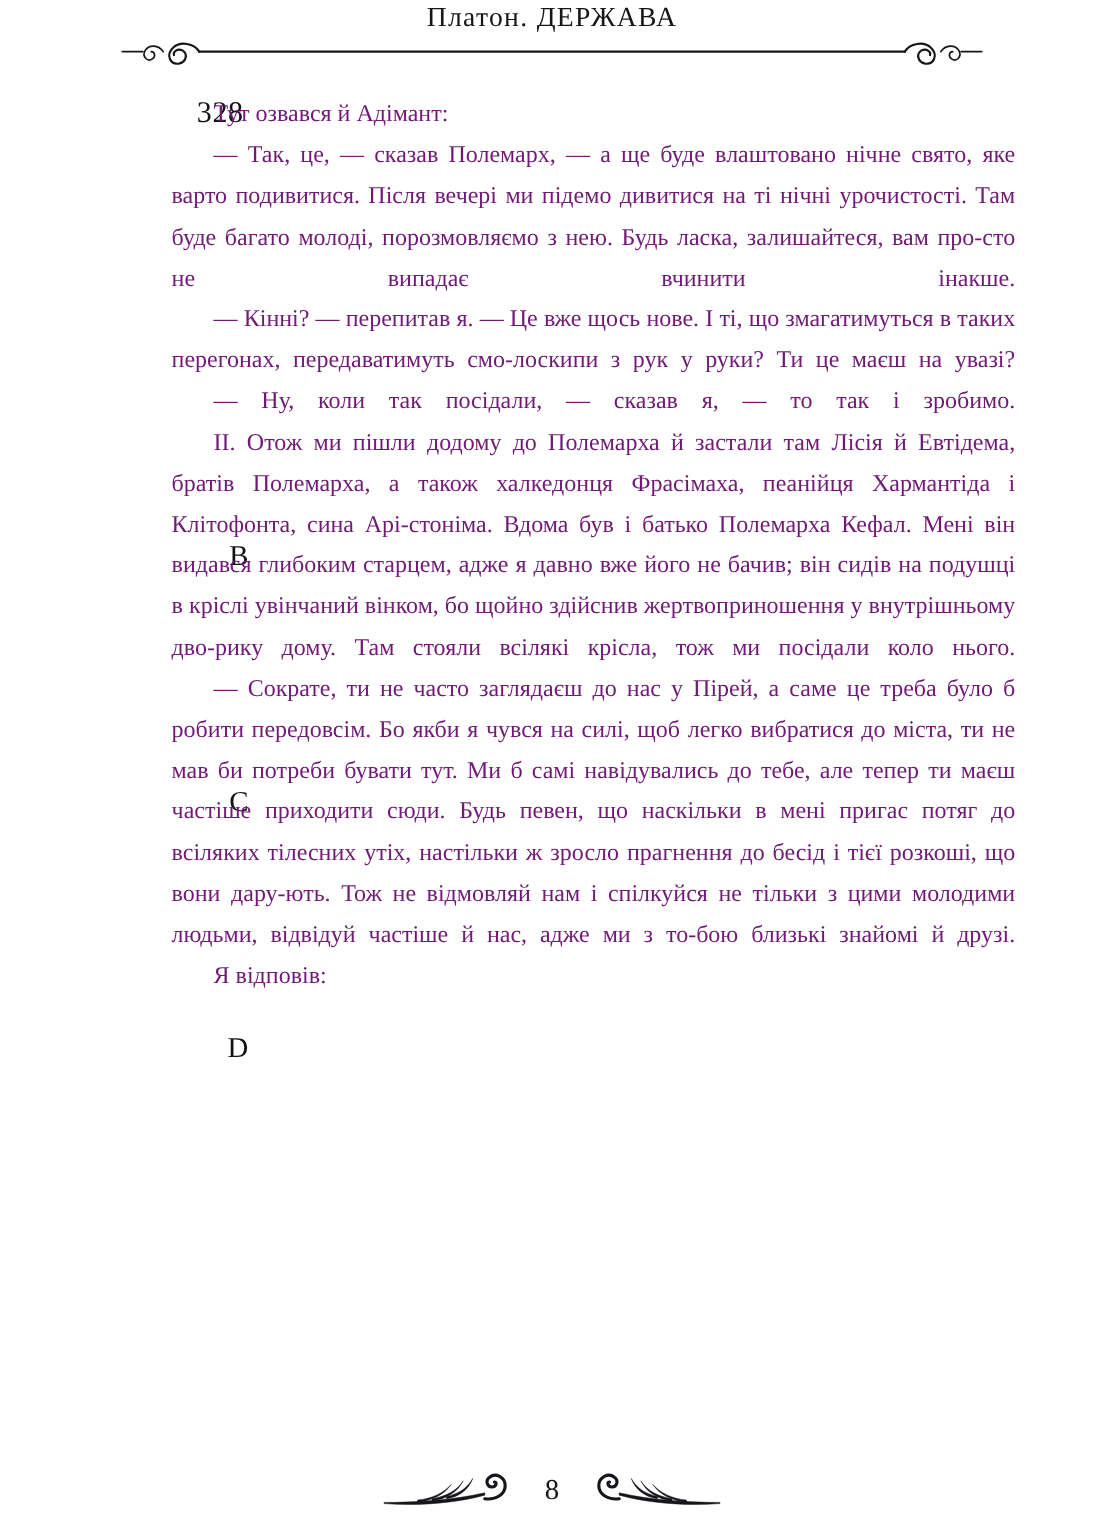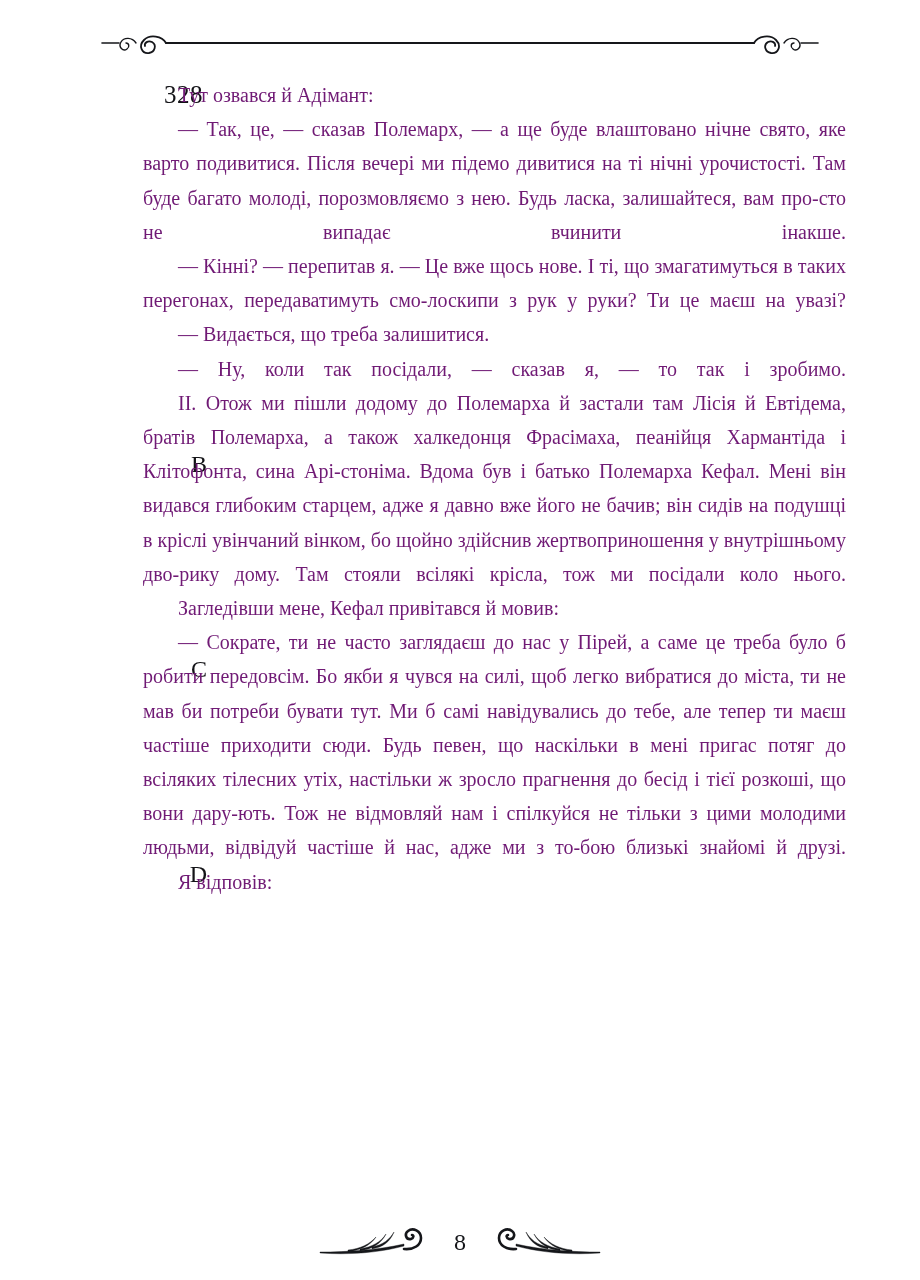--- a/index.html
+++ b/index.html
@@ -110,20 +110,21 @@
     padding: 0 26px;
     position: relative;
     top: 3px;
   }
 </style>
 </head>
 <body>
 
 <div class="page">
 
+  <div class="running-head">Платон. ДЕРЖАВА</div>
 
   <div class="header-rule">
     <svg viewBox="0 0 744 30" xmlns="http://www.w3.org/2000/svg" aria-hidden="true">
       <g fill="none" stroke="#15161a" stroke-width="1.5" stroke-linecap="round">
 
         <line x1="78" y1="15" x2="666" y2="15" stroke-width="2"></line>
 
         <g>
           <path d="M78 15 C 74 8, 62 6, 56 12 C 50 18, 54 26, 61 25 C 67 24, 69 17, 64 14 C 60 12, 56 15, 57 18" stroke-width="1.8"></path>
           <path d="M48 15 C 44 9, 36 9, 33 14 C 30 19, 35 24, 39 21 C 42 19, 41 15, 38 15" stroke-width="1.4"></path>
@@ -144,24 +145,22 @@
   <div class="margin-note letter" style="top:447px;">B</div>
 
   <div class="margin-note letter" style="top:652px;">C</div>
 
   <div class="margin-note letter" style="top:857px;">D</div>
 
   <div class="textblock">
     <p class="para">Тут озвався й Адімант:</p>
     <p class="para full-justify">— Так, це, — сказав Полемарх, — а ще буде влаштовано нічне свято, яке варто подивитися. Після вечері ми підемо дивитися на ті нічні урочистості. Там буде багато молоді, порозмовляємо з нею. Будь ласка, залишайтеся, вам про-сто не випадає вчинити інакше.</p>
     <p class="para full-justify">— Кінні? — перепитав я. — Це вже щось нове. І ті, що змагатимуться в таких перегонах, передаватимуть смо-лоскипи з рук у руки? Ти це маєш на увазі?</p>
-    <p class="para">— Видається, що треба залишитися.</p>
     <p class="para full-justify">— Ну, коли так посідали, — сказав я, — то так і зробимо.</p>
     <p class="para full-justify">II. Отож ми пішли додому до Полемарха й застали там Лісія й Евтідема, братів Полемарха, а також халкедонця Фрасімаха, пеанійця Хармантіда і Клітофонта, сина Арі-стоніма. Вдома був і батько Полемарха Кефал. Мені він видався глибоким старцем, адже я давно вже його не бачив; він сидів на подушці в кріслі увінчаний вінком, бо щойно здійснив жертвоприношення у внутрішньому дво-рику дому. Там стояли всілякі крісла, тож ми посідали коло нього.</p>
-    <p class="para">Загледівши мене, Кефал привітався й мовив:</p>
     <p class="para full-justify">— Сократе, ти не часто заглядаєш до нас у Пірей, а саме це треба було б робити передовсім. Бо якби я чувся на силі, щоб легко вибратися до міста, ти не мав би потреби бувати тут. Ми б самі навідувались до тебе, але тепер ти маєш частіше приходити сюди. Будь певен, що наскільки в мені пригас потяг до всіляких тілесних утіх, настільки ж зросло прагнення до бесід і тієї розкоші, що вони дару-ють. Тож не відмовляй нам і спілкуйся не тільки з цими молодими людьми, відвідуй частіше й нас, адже ми з то-бою близькі знайомі й друзі.</p>
     <p class="para">Я відповів:</p>
   </div>
 
   <div class="folio">
 
     <span class="flourish">
       <svg width="110" height="40" viewBox="0 0 110 40" xmlns="http://www.w3.org/2000/svg" aria-hidden="true">
         <g fill="#15161a" stroke="#15161a">
 

